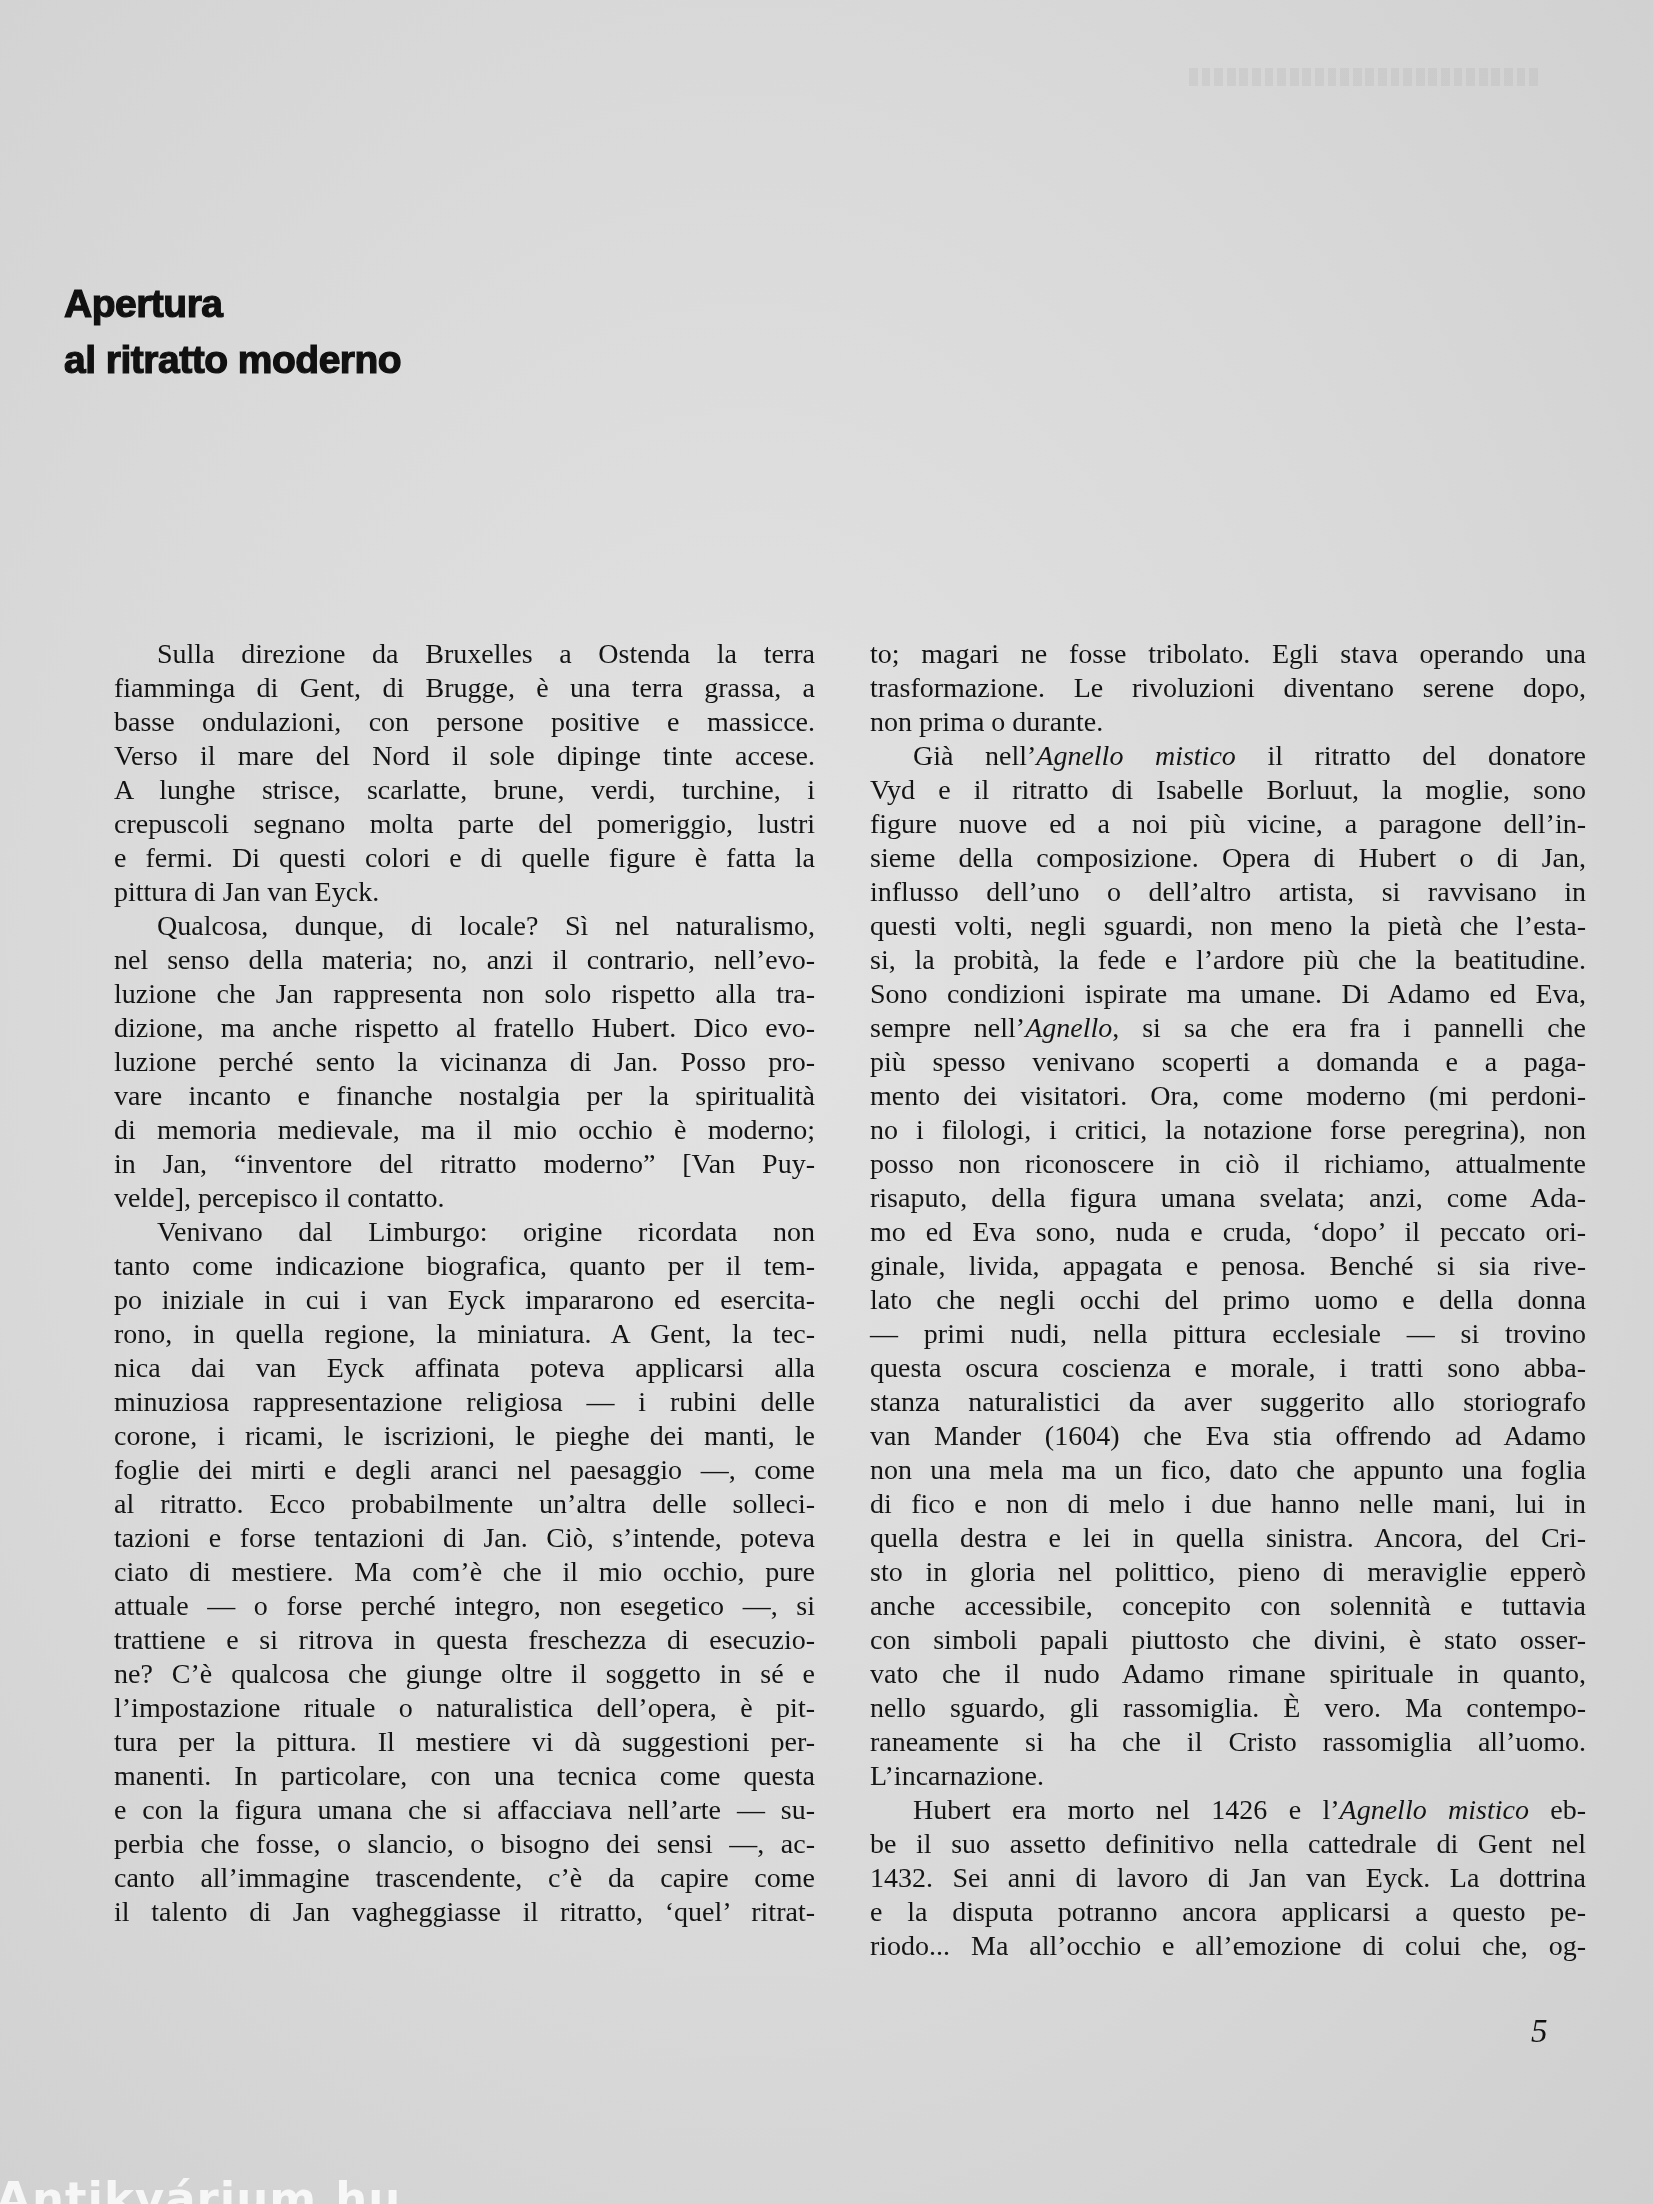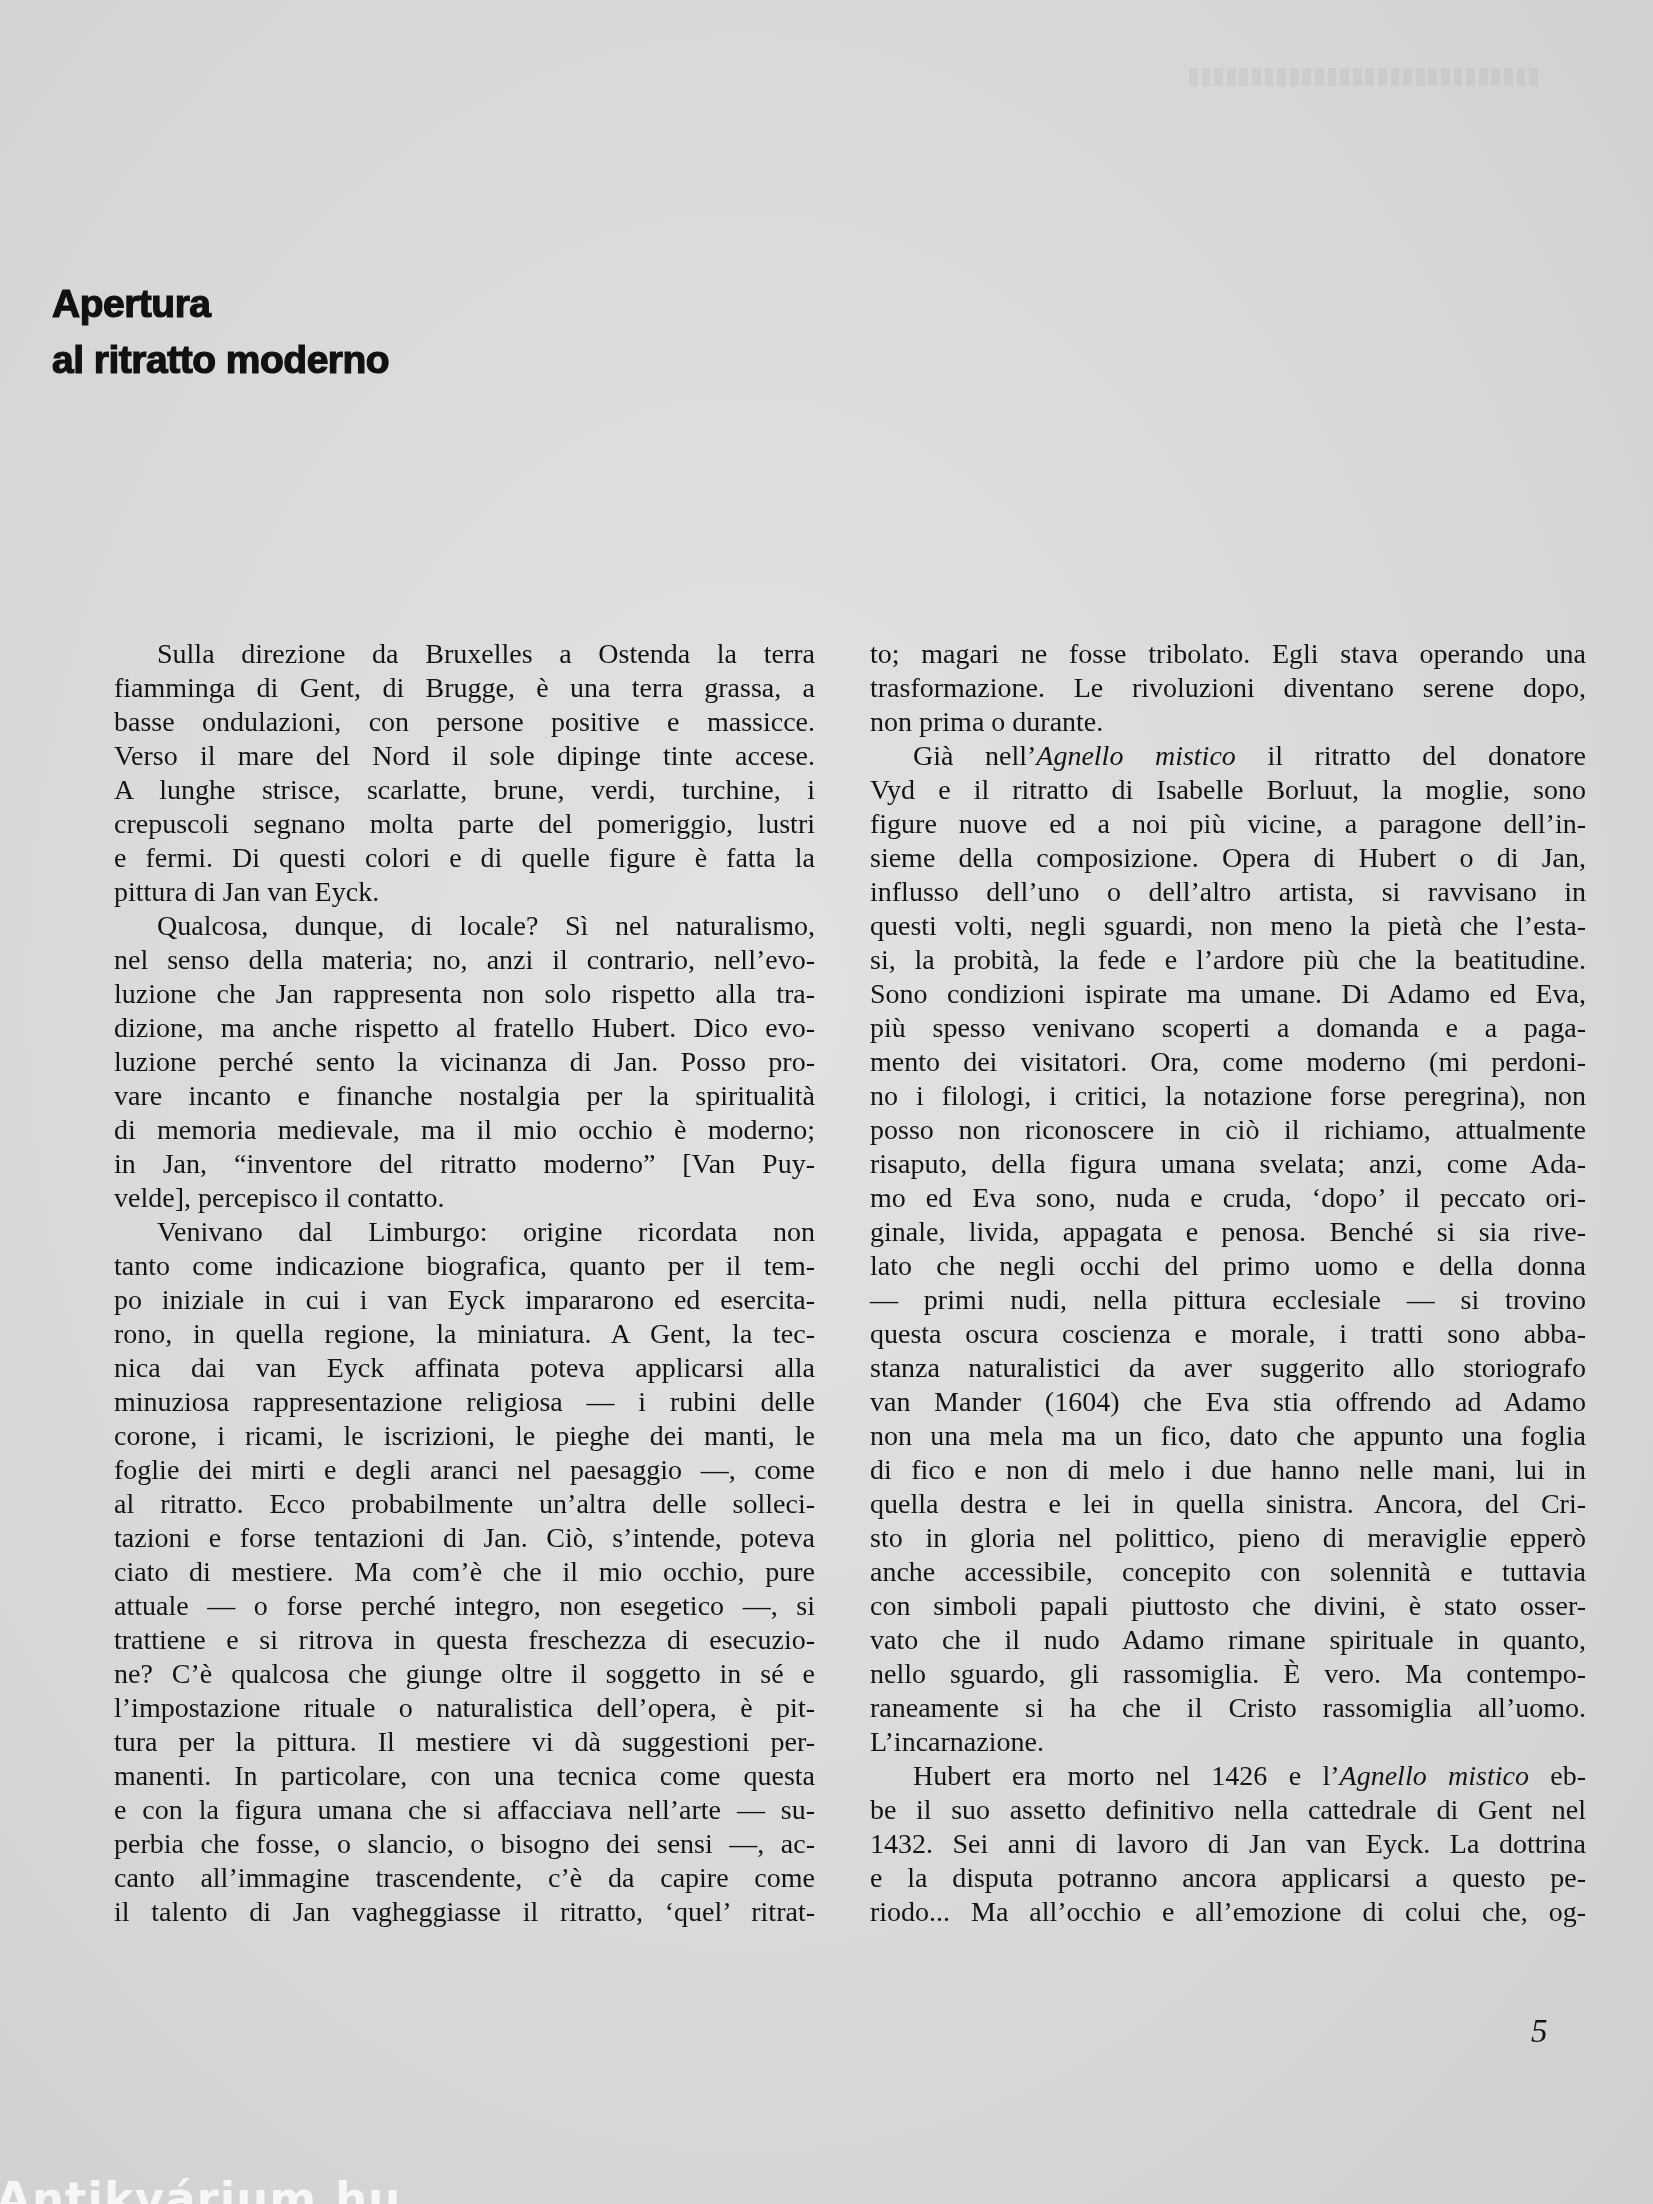--- a/index.html
+++ b/index.html
@@ -3,21 +3,21 @@
 <meta charset="utf-8">
 <style>
   html, body { margin:0; padding:0; }
   body {
     width:1654px; height:2205px; overflow:hidden; position:relative;
     background: radial-gradient(ellipse at 45% 45%, #e2e2e2 0%, #d9d9d9 55%, #cfcfcf 100%);
     font-family: "Liberation Serif", "DejaVu Serif", serif;
     color:#141414;
   }
   .heading {
-    position:absolute; left:52px; top:276px; margin:0;
+    position:absolute; left:64px; top:276px; margin:0;
     font-family: "Liberation Sans", "DejaVu Sans", sans-serif;
     font-weight:900; font-size:39px; line-height:56px; letter-spacing:-0.5px;
     color:#111;
   }
   .heading span { display:block; -webkit-text-stroke:1.2px #111; }
   .column {
     position:absolute; top:637px;
     font-size:28px; line-height:34px;
   }
   .col-left { left:68px; width:701px;margin-left:46px; }
@@ -97,20 +97,21 @@
     <span class="line"><span>trasformazione. Le rivoluzioni diventano serene dopo,</span></span>
     <span class="line last"><span>non prima o durante.</span></span>
     <span class="line indent"><span>Già nell’</span><i>Agnello mistico</i><span> il ritratto del donatore</span></span>
     <span class="line"><span>Vyd e il ritratto di Isabelle Borluut, la moglie, sono</span></span>
     <span class="line"><span>figure nuove ed a noi più vicine, a paragone dell’in-</span></span>
     <span class="line"><span>sieme della composizione. Opera di Hubert o di Jan,</span></span>
     <span class="line"><span>influsso dell’uno o dell’altro artista, si ravvisano in</span></span>
     <span class="line"><span>questi volti, negli sguardi, non meno la pietà che l’esta-</span></span>
     <span class="line"><span>si, la probità, la fede e l’ardore più che la beatitudine.</span></span>
     <span class="line"><span>Sono condizioni ispirate ma umane. Di Adamo ed Eva,</span></span>
+    <span class="line"><span>sempre nell’</span><i>Agnello</i><span>, si sa che era fra i pannelli che</span></span>
     <span class="line"><span>più spesso venivano scoperti a domanda e a paga-</span></span>
     <span class="line"><span>mento dei visitatori. Ora, come moderno (mi perdoni-</span></span>
     <span class="line"><span>no i filologi, i critici, la notazione forse peregrina), non</span></span>
     <span class="line"><span>posso non riconoscere in ciò il richiamo, attualmente</span></span>
     <span class="line"><span>risaputo, della figura umana svelata; anzi, come Ada-</span></span>
     <span class="line"><span>mo ed Eva sono, nuda e cruda, ‘dopo’ il peccato ori-</span></span>
     <span class="line"><span>ginale, livida, appagata e penosa. Benché si sia rive-</span></span>
     <span class="line"><span>lato che negli occhi del primo uomo e della donna</span></span>
     <span class="line"><span>— primi nudi, nella pittura ecclesiale — si trovino</span></span>
     <span class="line"><span>questa oscura coscienza e morale, i tratti sono abba-</span></span>

